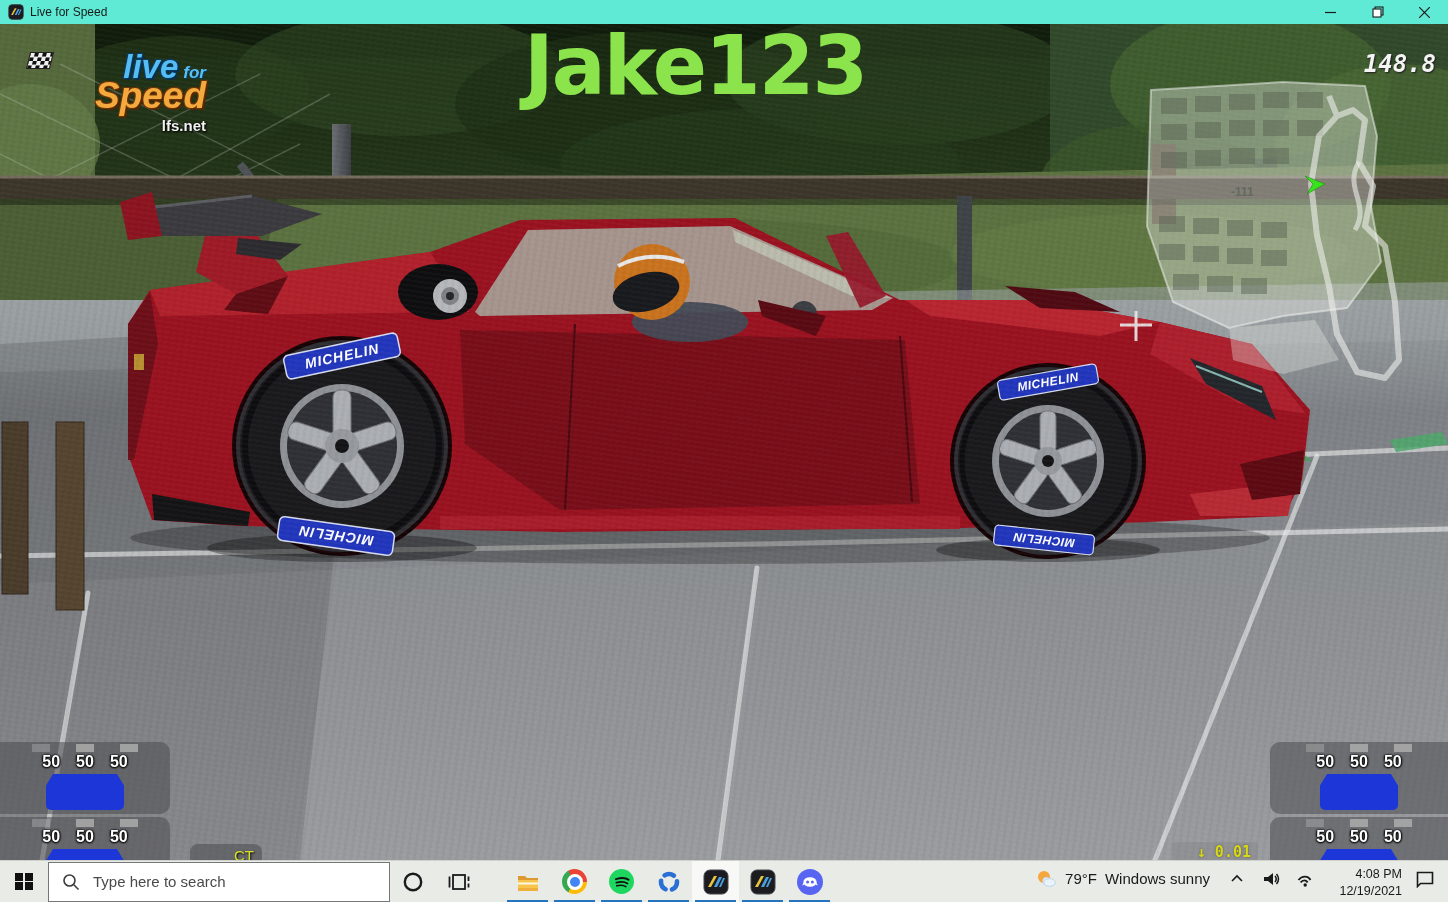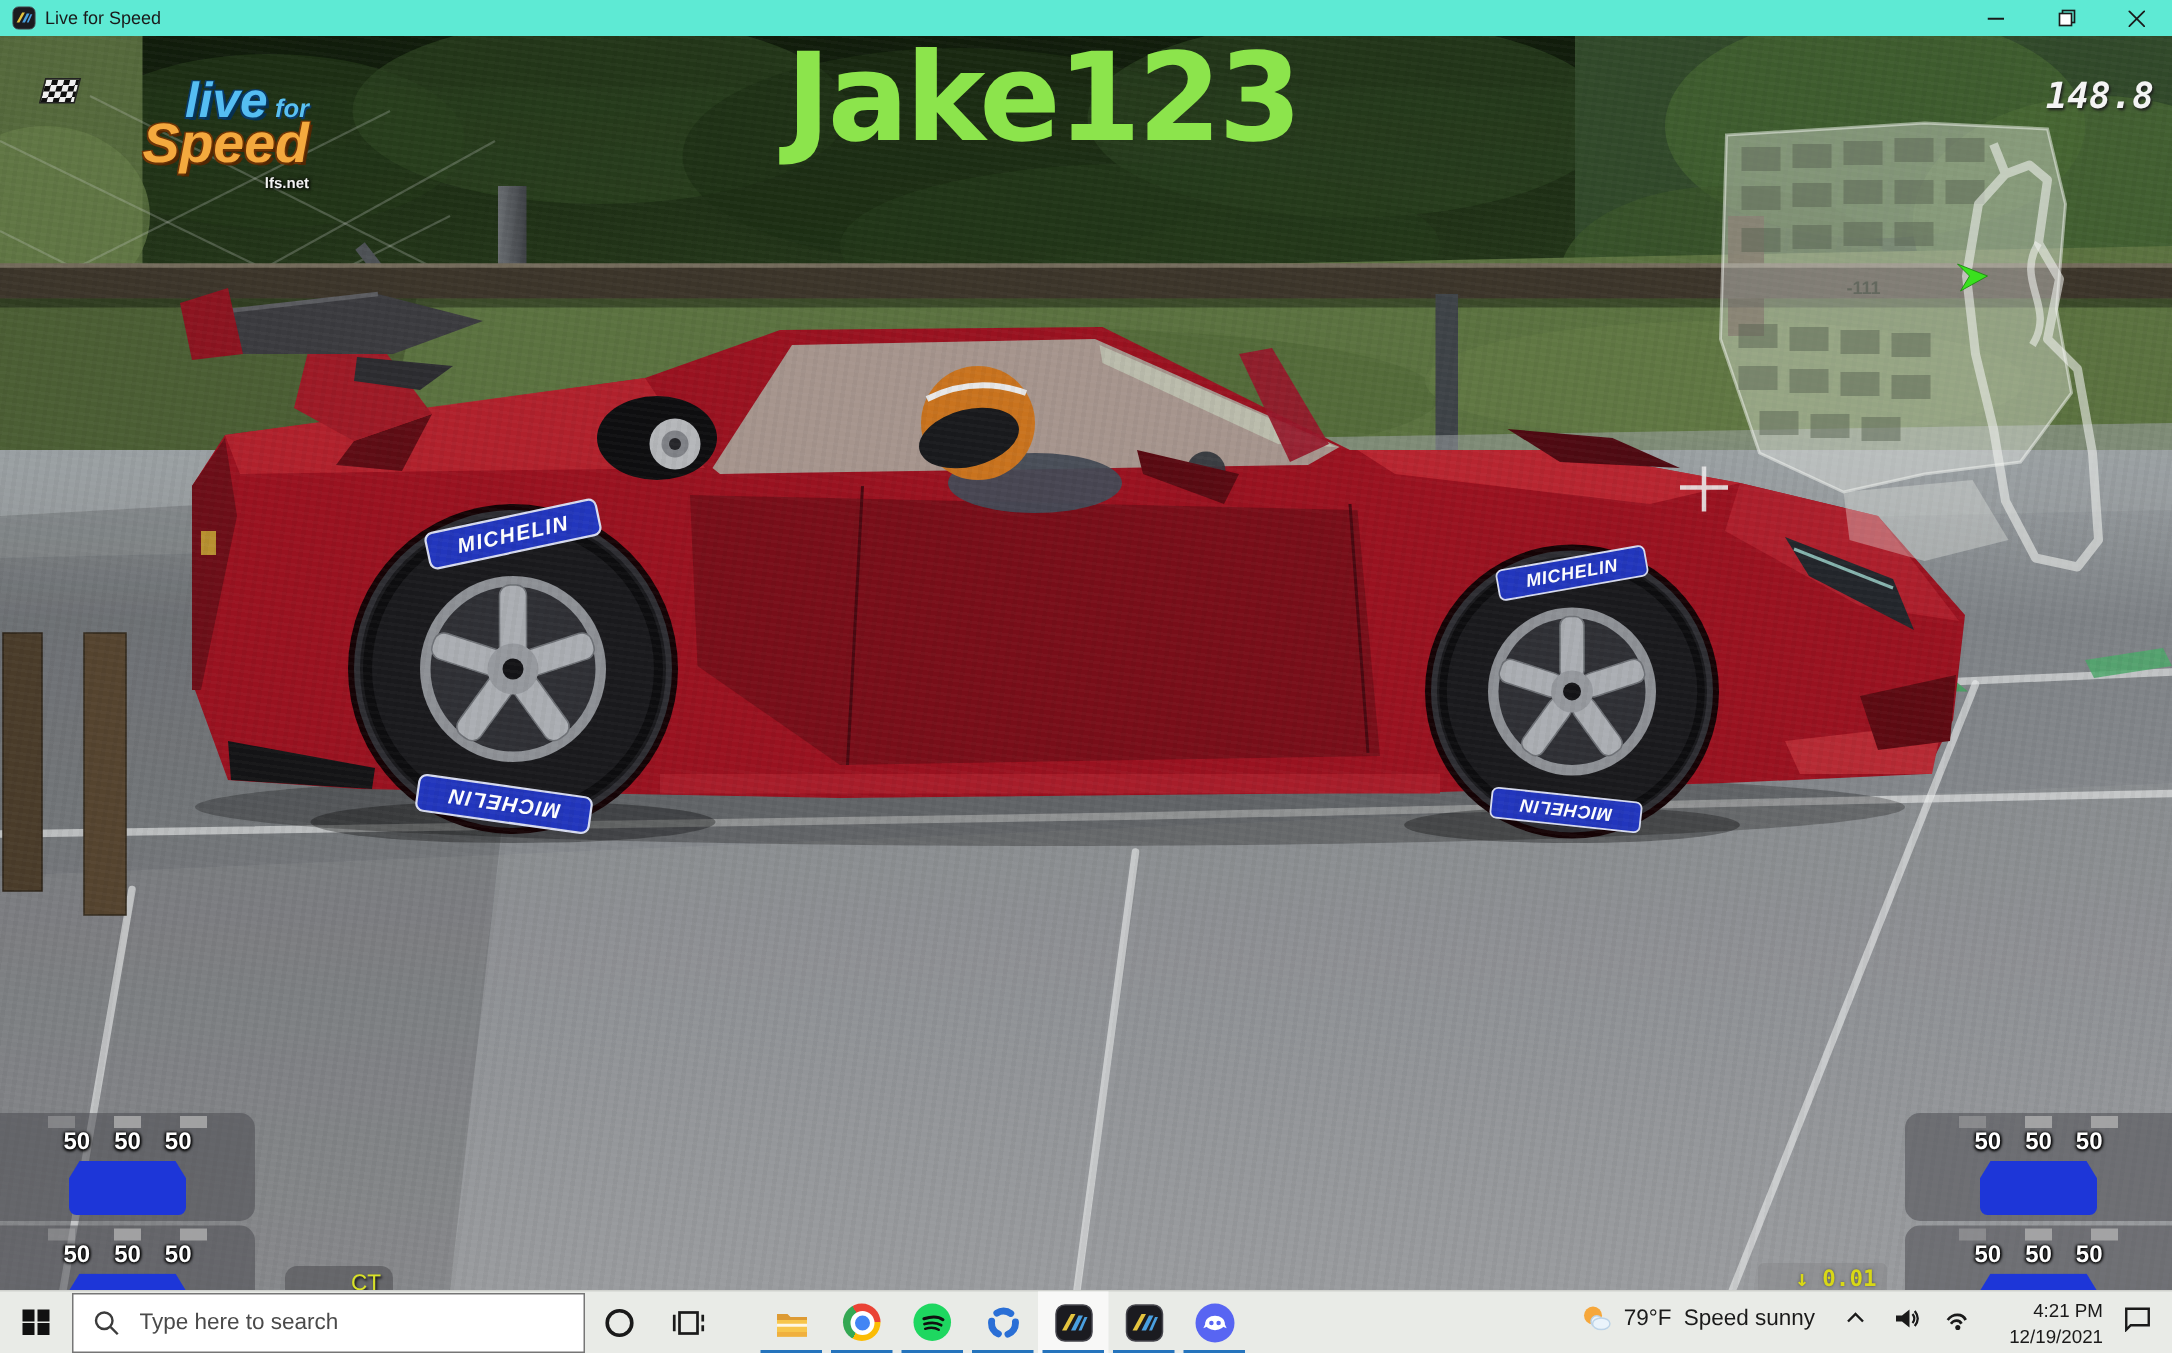--- a/index.html
+++ b/index.html
@@ -24,21 +24,21 @@
   
   .lfs-logo{position:absolute;left:26px;top:26px;z-index:4;width:180px;font-style:italic;font-weight:bold;line-height:1;text-align:right;}
   .lfs-logo .flag{position:absolute;left:2px;top:2px;width:22px;height:15px;transform:skewX(-14deg);
     background:repeating-conic-gradient(#101010 0 25%, #efefef 0 50%);background-size:8px 8px;border:1px solid #222;}
   .lfs-logo .l1{margin-left:28px;}
   .lfs-logo .w-live{font-size:33px;color:#55bdf2;text-shadow:-1px -1px 0 #0a3a66,1px -1px 0 #0a3a66,-1px 1px 0 #0a3a66,2px 2px 0 #07304f;}
   .lfs-logo .w-for{font-size:17px;color:#59c0f2;margin-left:5px;text-shadow:1px 1px 0 #0a3a66;}
   .lfs-logo .l2{margin:-6px 0 0 34px;}
   .lfs-logo .w-speed{font-size:37px;color:#f4a93e;text-shadow:-1px -1px 0 #6e3406,1px -1px 0 #6e3406,-1px 1px 0 #6e3406,2px 2px 0 #52270ا4;}
   .lfs-logo .w-speed{text-shadow:-1px -1px 0 #6e3406,1px -1px 0 #6e3406,-1px 1px 0 #6e3406,2px 2px 0 #512704;}
-  .lfs-logo .site{font-style:normal;font-size:10px;color:#f2f2f2;margin:4px 0 0 44px;text-shadow:1px 1px 2px #000,0 0 3px #000;}
+  .lfs-logo .site{font-style:normal;font-size:15px;color:#f2f2f2;margin:4px 0 0 44px;text-shadow:1px 1px 2px #000,0 0 3px #000;}
 
   .player-name{position:absolute;left:524px;top:2px;z-index:4;font-size:80px;font-weight:bold;line-height:1;
     font-family:"DejaVu Sans",sans-serif;color:#8ce44c;letter-spacing:-2px;transform:scaleY(1.02);}
   .fps-counter{position:absolute;right:12px;top:26px;z-index:4;font-family:"DejaVu Sans Mono",monospace;
     font-size:24px;font-weight:bold;font-style:italic;color:#f4f4f4;text-shadow:1px 1px 2px #1c1c1c;}
 
   .minimap{position:absolute;left:1133px;top:52px;z-index:2;}
 
   .tire-widget{position:absolute;z-index:5;background:rgba(72,72,78,.52);overflow:hidden;}
   .tire-widget.tl{left:0;top:718px;width:170px;height:72px;border-radius:0 10px 10px 0;}
@@ -539,21 +539,21 @@
     </div>
 
     <div class="tray">
       <div class="weather">
         <svg width="22" height="22" viewBox="0 0 22 22">
           <circle cx="9" cy="9" r="6" fill="#f6a73b"></circle>
           <circle cx="11.5" cy="13" r="3.8" fill="#eaf3fb" stroke="#bcd3e8"></circle>
           <ellipse cx="14.5" cy="14.5" rx="5.8" ry="3.9" fill="#eaf3fb" stroke="#bcd3e8"></ellipse>
         </svg>
         <span class="wtemp">79°F</span>
-        <span class="wdesc">Speed sunny</span>
+        <span class="wdesc">Windows sunny</span>
       </div>
       <div class="tray-ico">
         <svg width="16" height="16" viewBox="0 0 16 16">
           <polyline points="3,10 8,5 13,10" fill="none" stroke="#1a1a1a" stroke-width="1.6"></polyline>
         </svg>
       </div>
       <div class="tray-ico">
         <svg width="20" height="20" viewBox="0 0 20 20">
           <polygon points="3,8 7,8 12,4 12,16 7,12 3,12" fill="#1a1a1a"></polygon>
           <path d="M14,7 Q16.5,10 14,13" stroke="#1a1a1a" stroke-width="1.5" fill="none"></path>
@@ -563,21 +563,21 @@
       <div class="tray-ico">
         <svg width="20" height="20" viewBox="0 0 20 20">
           <g transform="skewX(-8)" fill="none" stroke="#1a1a1a" stroke-width="1.8">
             <path d="M5,11 A7,7 0 0,1 17,11"></path>
             <path d="M7.5,13.5 A4,4 0 0,1 14.5,13.5"></path>
           </g>
           <circle cx="10.2" cy="16" r="1.7" fill="#1a1a1a"></circle>
         </svg>
       </div>
       <div class="clock">
-        <div>4:21 PM</div>
+        <div>4:08 PM</div>
         <div>12/19/2021</div>
       </div>
       <div class="tray-ico">
         <svg width="20" height="18" viewBox="0 0 20 18">
           <path d="M2.5,2.5 h15 v11 h-12 l-3,3 z" fill="none" stroke="#1a1a1a" stroke-width="1.6"></path>
         </svg>
       </div>
     </div>
   </div>
 </div>

